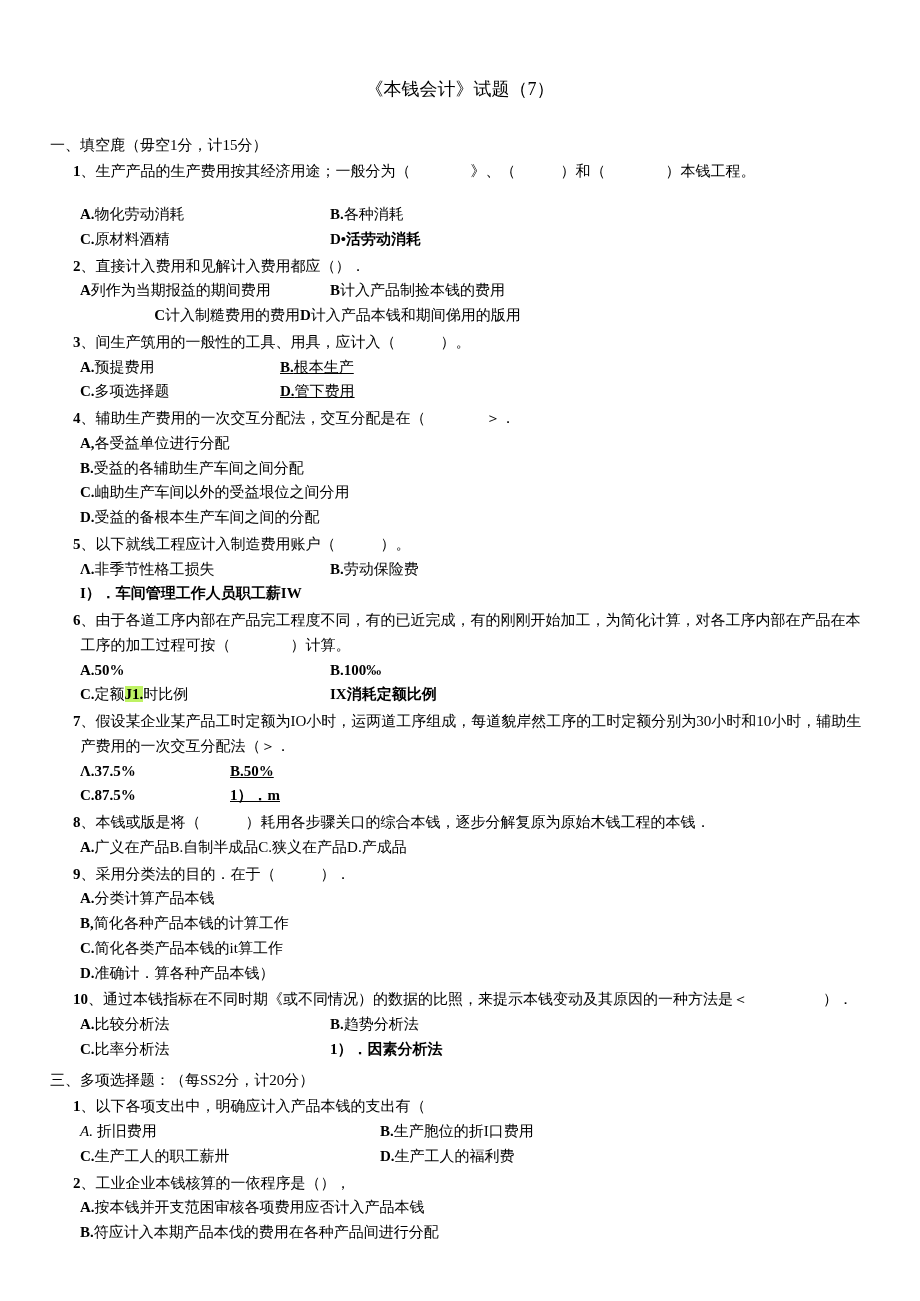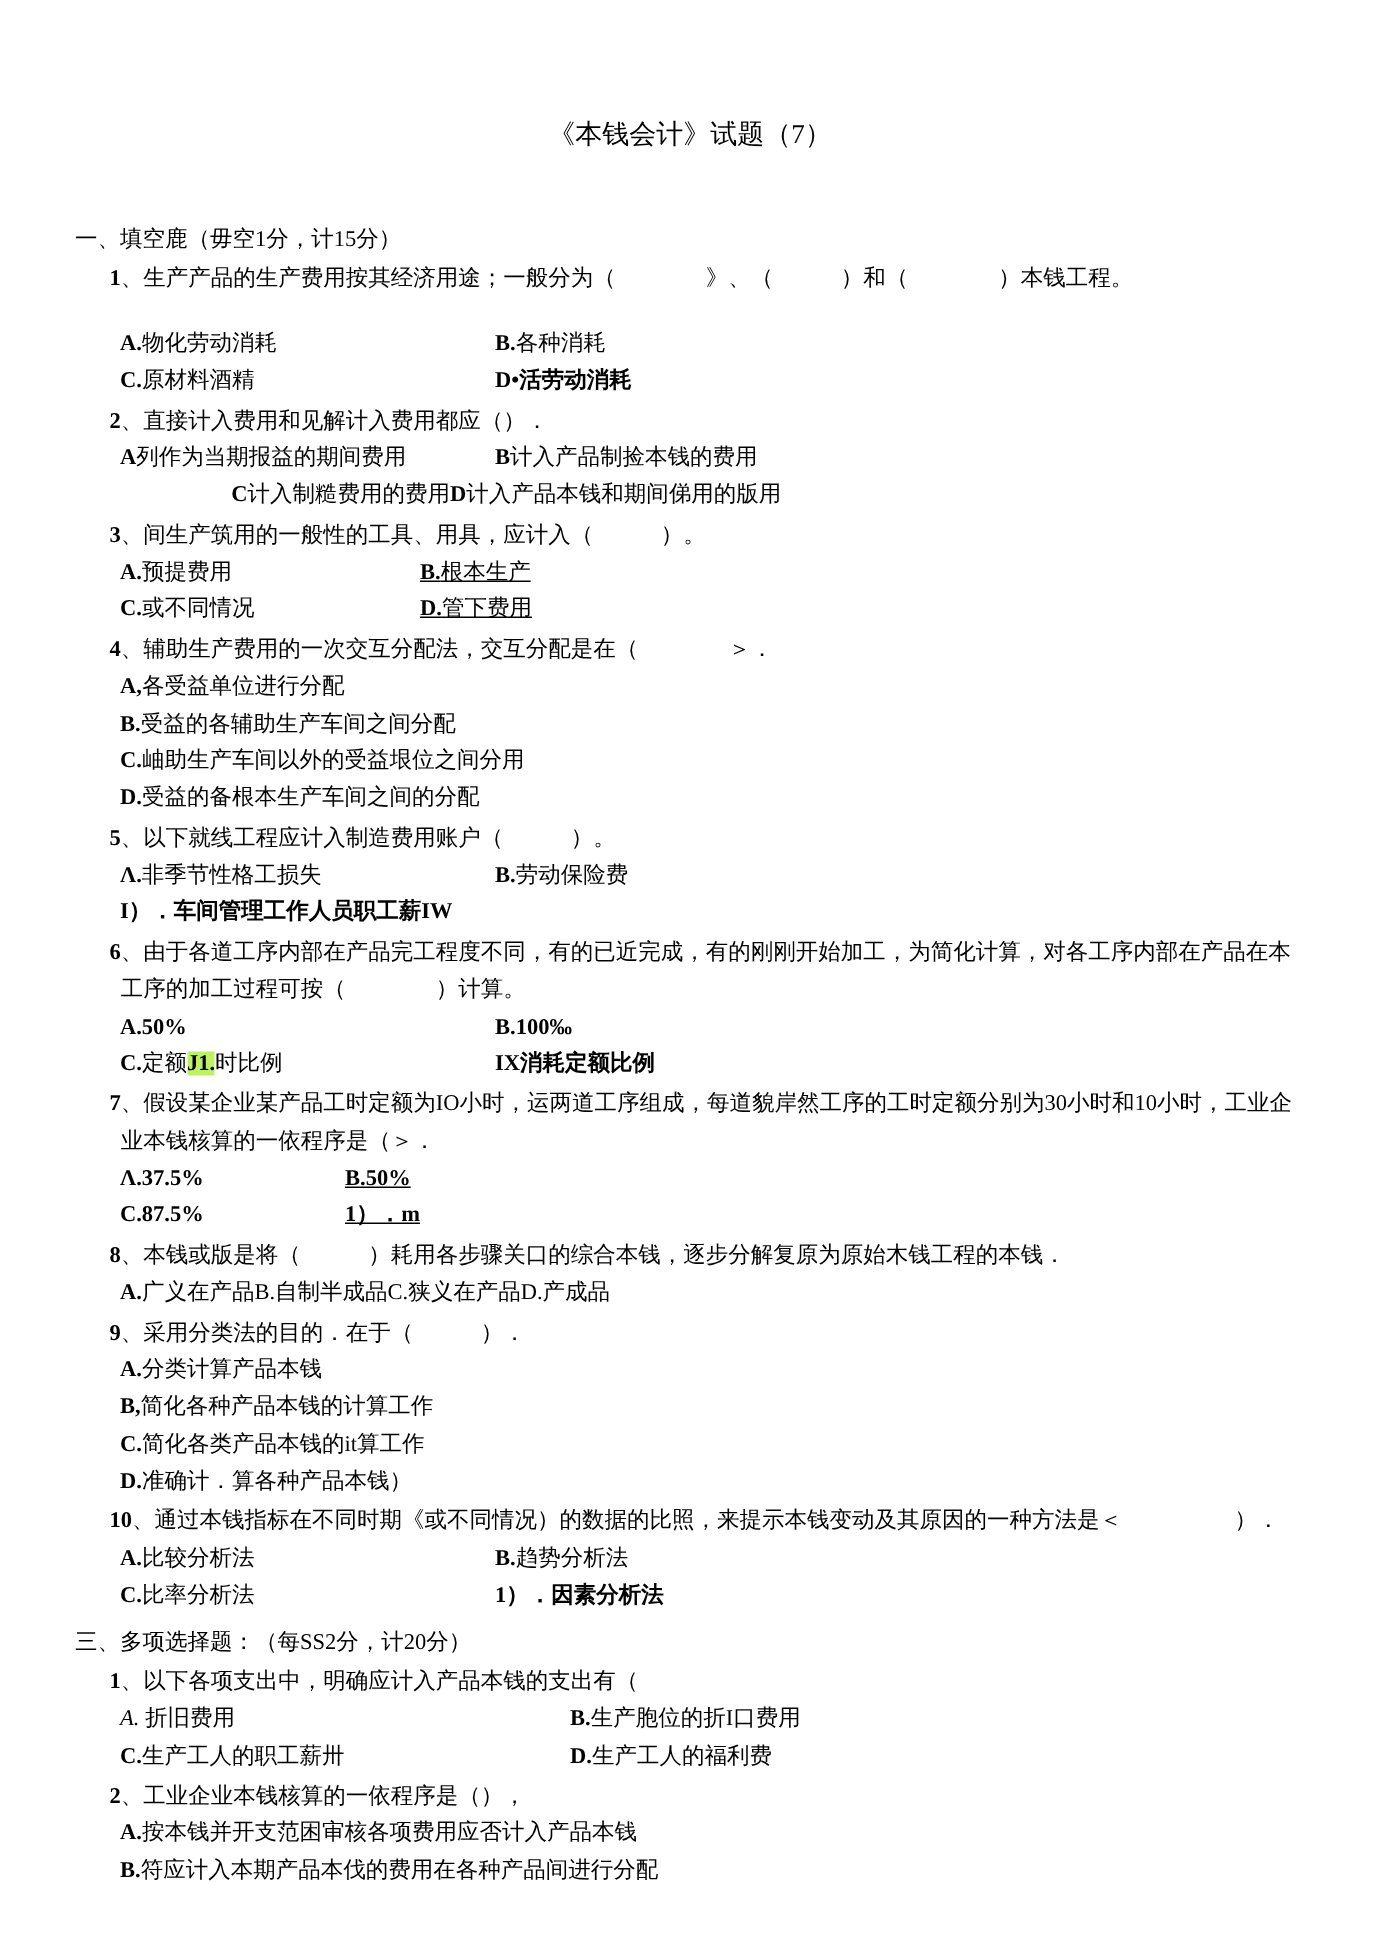--- a/index.html
+++ b/index.html
@@ -9,21 +9,21 @@
       margin: 0;
       padding: 60px 50px 40px 50px;
       width: 920px;
       box-sizing: border-box;
       color: #000;
       background: #fff;
     }
     .title {
       text-align: center;
       font-size: 18px;
-      margin-bottom: 43px;
+      margin-bottom: 28px;
       font-weight: normal;
     }
     .section-header {
       margin-top: 6px;
       margin-bottom: 2px;
     }
     .question {
       display: flex;
       margin-top: 2px;
       margin-left: 23px;
@@ -85,21 +85,21 @@
 </div>
 
 <div class="question">
   <span class="q-num"><span class="bold">3</span><span>、间生产筑用的一般性的工具、用具，应计入（　　　）。</span></span>
 </div>
 <div class="options-row">
   <div class="opt-col-1b"><span class="opt-letter">A.</span><span>预提费用</span></div>
   <div class="opt-col-2b"><span class="opt-letter">B.</span><span>根本生产</span></div>
 </div>
 <div class="options-row">
-  <div class="opt-col-1b"><span class="opt-letter">C.</span><span>或不同情况</span></div>
+  <div class="opt-col-1b"><span class="opt-letter">C.</span><span>多项选择题</span></div>
   <div class="opt-col-2b"><span class="opt-letter">D.</span><span>管下费用</span></div>
 </div>
 
 <div class="question">
   <span class="q-num"><span class="bold">4</span><span>、辅助生产费用的一次交互分配法，交互分配是在（　　　　＞．</span></span>
 </div>
 <div class="indent"><span class="opt-letter">A,</span><span>各受益单位进行分配</span></div>
 <div class="indent"><span class="opt-letter">B.</span><span>受益的各辅助生产车间之间分配</span></div>
 <div class="indent"><span class="opt-letter">C.</span><span>岫助生产车间以外的受益垠位之间分用</span></div>
 <div class="indent"><span class="opt-letter">D.</span><span>受益的备根本生产车间之间的分配</span></div>
@@ -123,21 +123,21 @@
   <div class="opt-col-1"><span class="opt-letter">A.50%</span></div>
   <div class="opt-col-2"><span class="opt-letter">B.100‰</span></div>
 </div>
 <div class="options-row">
   <div class="opt-col-1"><span class="opt-letter">C.</span><span>定额</span><span class="highlight bold">J1.</span><span>时比例</span></div>
   <div class="opt-col-2"><span class="opt-letter">IX消耗定额比例</span></div>
 </div>
 
 <div class="question">
   <span class="q-num" style="flex-shrink:0;"><span class="bold">7</span></span>
-  <span class="q-body">、假设某企业某产品工时定额为IO小时，运两道工序组成，每道貌岸然工序的工时定额分别为30小时和10小时，工业企业本钱核算的一依程序是（＞．</span>
+  <span class="q-body">、假设某企业某产品工时定额为IO小时，运两道工序组成，每道貌岸然工序的工时定额分别为30小时和10小时，辅助生产费用的一次交互分配法（＞．</span>
 </div>
 <div class="options-row">
   <div class="opt-col-1c"><span class="opt-letter">Λ.37.5%</span></div>
   <div class="opt-col-2b"><span class="opt-letter">B.50%</span></div>
 </div>
 <div class="options-row">
   <div class="opt-col-1c"><span class="opt-letter">C.87.5%</span></div>
   <div class="opt-col-2b"><span class="opt-letter">1）．m</span></div>
 </div>
 

